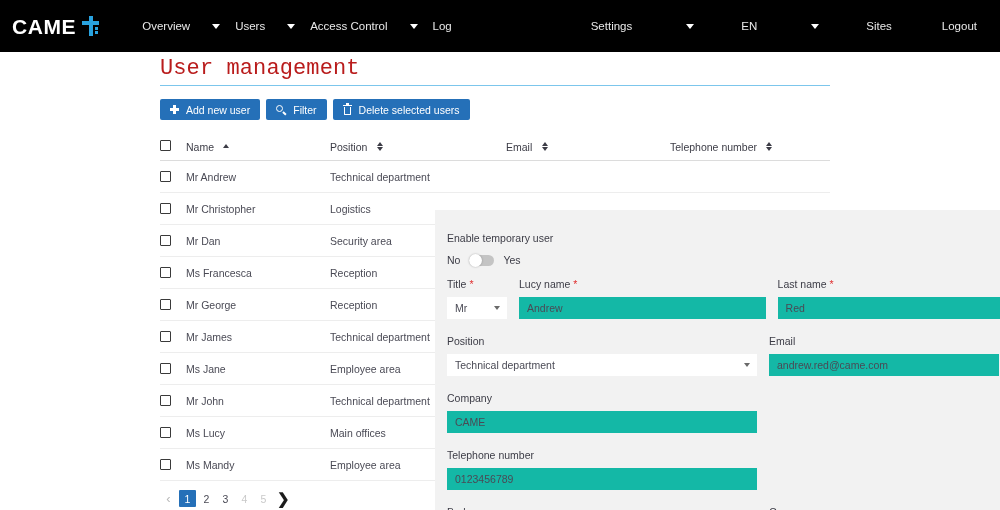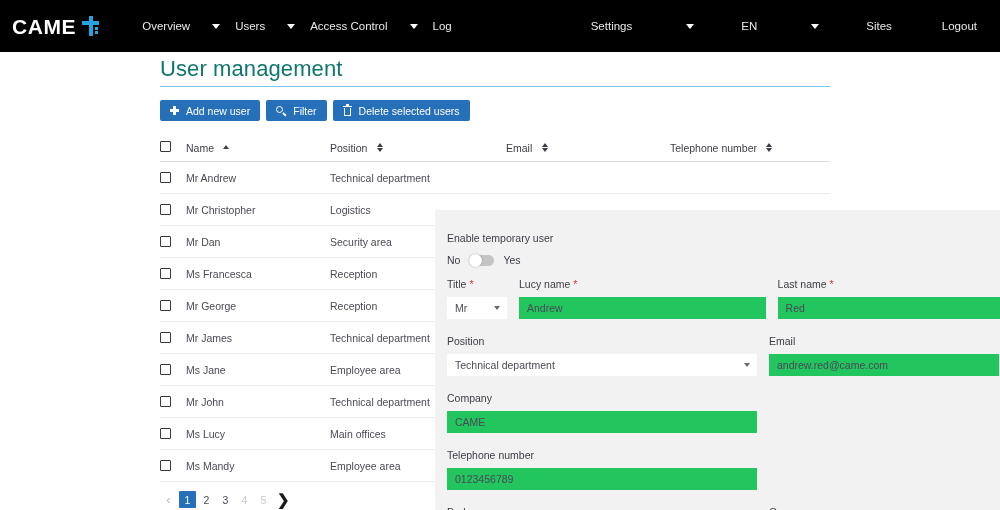--- a/index.html
+++ b/index.html
@@ -43,22 +43,22 @@
     border-top: 5px solid #ffffff;
     cursor: pointer;
   }
   .nav-caret-btn { height: 52px; display: flex; align-items: center; padding: 0 6px; cursor: pointer; }
 
   
   .page { position: relative; width: 1000px; height: 458px; }
   .content { position: absolute; left: 160px; top: 0; right: 0; height: 458px; }
 
   .page-title {
-    color: #0f766e; font-size: 22px; font-weight: normal;
-    padding-top: 4px; letter-spacing: 0.1px;
+    color: #b91c1c; font-size: 22px; font-weight: normal;
+    padding-top: 4px; letter-spacing: 0.1px; font-family: Liberation Mono, monospace;
   }
   .title-rule {
     width: 670px; height: 1px; background: #7cc6ec; margin-top: 4px;
   }
 
   
   .toolbar { display: flex; gap: 6px; margin-top: 13px; }
   .btn {
     background: #2570b8; color: #ffffff;
     border: none; border-radius: 2px;
@@ -162,21 +162,21 @@
   }
   .switch .knob {
     position: absolute; left: 0px; top: -1px;
     width: 13px; height: 13px; border-radius: 50%;
     background: #ffffff; box-shadow: 0 0 2px rgba(0,0,0,.3);
   }
 
   .field-grid { display: flex; gap: 12px; }
   .fld { position: relative; }
   .inp {
-    background: #22c55e; border: none;
+    background: #14b8a6; border: none;
     height: 22px; display: flex; align-items: center;
     padding: 0 8px; font-size: 10.5px; color: #4a4a55;
     cursor: text;
   }
   .sel {
     background: #ffffff; height: 22px;
     display: flex; align-items: center; justify-content: space-between;
     padding: 0 7px 0 8px; font-size: 10.5px; color: #4a4a55;
     cursor: pointer;
   }

